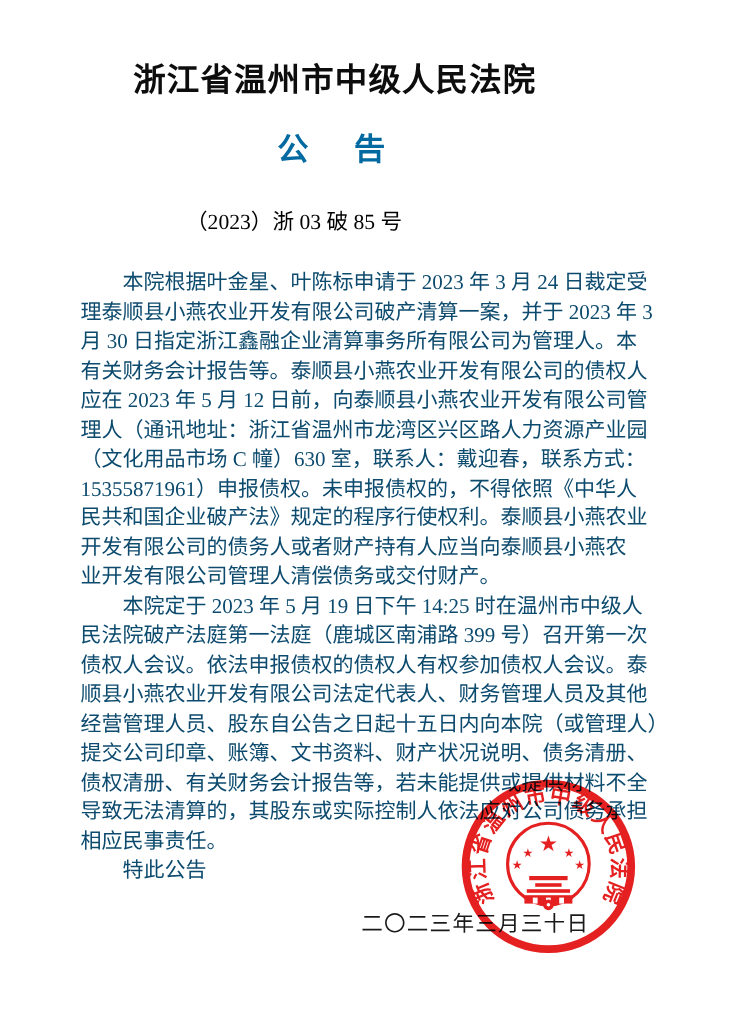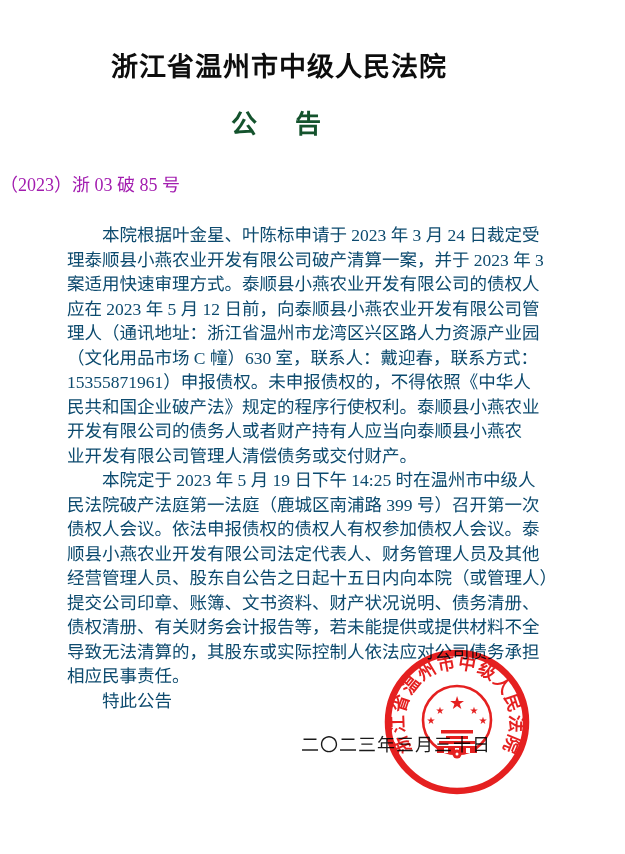--- a/index.html
+++ b/index.html
@@ -27,29 +27,29 @@
     color: #0d0d0d;
   }
   .notice-title {
     margin-top: 24px;
     text-align: center;
     font-family: "Liberation Sans", "DejaVu Sans", sans-serif;
     font-weight: 700;
     font-size: 26px;
     line-height: 32px;
     letter-spacing: 6px;
-    color: #14532d;
+    color: #0369a1;
   }
   .case-number {
     margin-top: 34px;
-    text-align: left;
+    text-align: center;
     padding-right: 68px;
     font-size: 18px;
     line-height: 22px;
-    color: #a21caf;
+    color: #000000;
   }
   .body-text {
     margin: 27px 67px 0 67px;
     font-size: 17.5px;
     line-height: 24.5px;
     color: #0c4a6e;
   }
   .line {
     text-align: justify;
     text-align-last: justify;
@@ -86,21 +86,22 @@
 
   <div class="notice-title">公　告</div>
 
   <div class="case-number">（2023）浙 03 破 85 号</div>
 
   <div class="body-text">
 
     <div>
       <div class="line">　　本院根据叶金星、叶陈标申请于 2023 年 3 月 24 日裁定受</div>
       <div class="line">理泰顺县小燕农业开发有限公司破产清算一案，并于 2023 年 3</div>
-      <div class="line">案适用快速审理方式。泰顺县小燕农业开发有限公司的债权人</div>
+      <div class="line">月 30 日指定浙江鑫融企业清算事务所有限公司为管理人。本</div>
+      <div class="line">有关财务会计报告等。泰顺县小燕农业开发有限公司的债权人</div>
       <div class="line">应在 2023 年 5 月 12 日前，向泰顺县小燕农业开发有限公司管</div>
       <div class="line">理人（通讯地址：浙江省温州市龙湾区兴区路人力资源产业园</div>
       <div class="line">（文化用品市场 C 幢）630 室，联系人：戴迎春，联系方式：</div>
       <div class="line">15355871961）申报债权。未申报债权的，不得依照《中华人</div>
       <div class="line">民共和国企业破产法》规定的程序行使权利。泰顺县小燕农业</div>
       <div class="line">开发有限公司的债务人或者财产持有人应当向泰顺县小燕农</div>
       <div class="line end">业开发有限公司管理人清偿债务或交付财产。</div>
     </div>
 
     <div>

